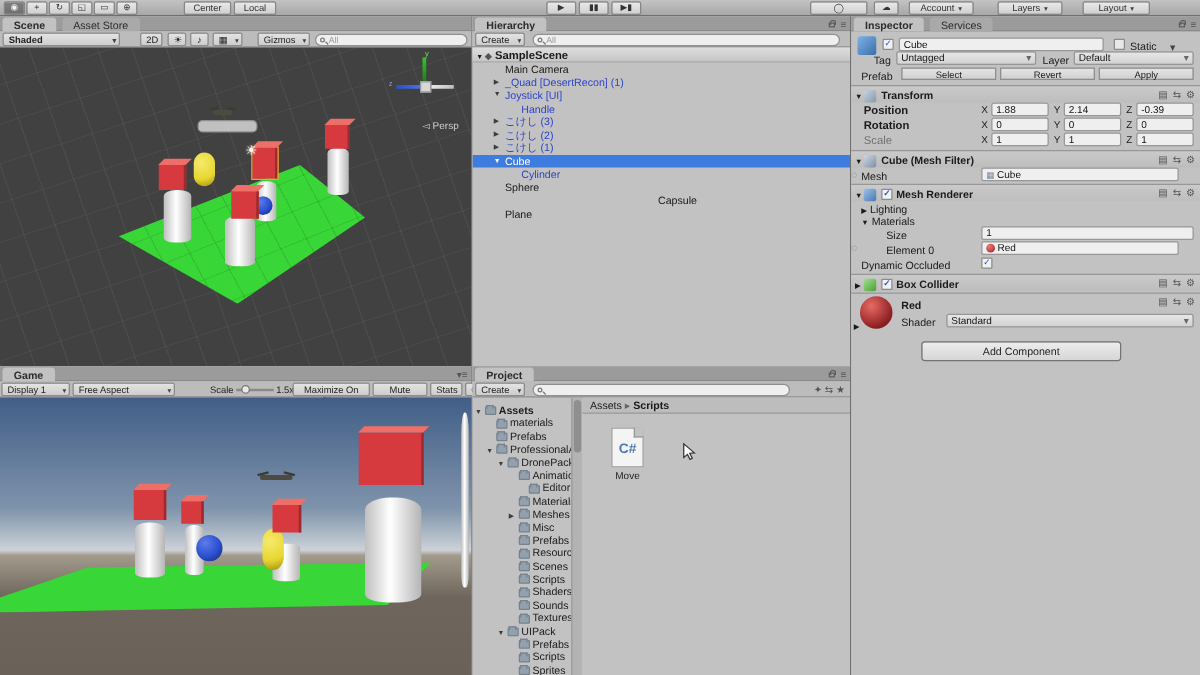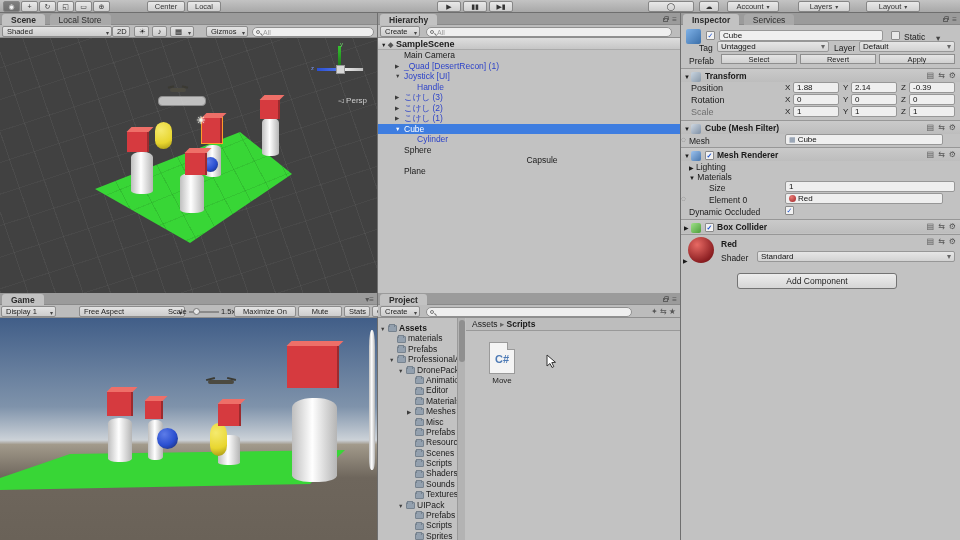--- a/index.html
+++ b/index.html
@@ -113,21 +113,21 @@
     font-size:8px; line-height:9px; padding:0 3px; color:#111; overflow:hidden; white-space:nowrap; }
   input.ifield { outline:none; }
   .ipop { background:linear-gradient(#e6e6e6,#d2d2d2); }
   .comp-header { position:absolute; left:0; right:0; height:14px; border-top:1px solid #979797;
     background:linear-gradient(#cacaca,#bdbdbd); font-weight:bold; line-height:14px; font-size:8.5px; }
   .comp-header .arr { display:inline-block; width:10px; padding-left:3px; font-size:6px; font-weight:normal; }
   .cicon { display:inline-block; width:10px; height:10px; border-radius:2px; vertical-align:middle; margin-right:4px; }
   .hicons { position:absolute; right:4px; top:0; font-weight:normal; color:#555; font-size:8px; }
   .hicons span { margin-left:4px; }
   .axisrow { position:absolute; left:0; right:0; height:12px; }
-  .axisrow .rlabel { position:absolute; left:10px; top:1px; font-weight:normal; }
+  .axisrow .rlabel { position:absolute; left:10px; top:1px; font-weight:bold; }
   .axisrow.dim .rlabel { font-weight:normal; color:#6e6e6e; }
   .axis-lbl { position:absolute; top:1px; font-size:8px; }
   .flatbtn { position:absolute; height:10px; background:linear-gradient(#e4e4e4,#d0d0d0);
     border:1px solid #8e8e8e; text-align:center; font-size:7.5px; line-height:9px; }
   #add-component { position:absolute; left:56px; top:260px; width:160px; height:16px;
     background:linear-gradient(#ededed,#d6d6d6); border:1px solid #737373; border-radius:3px;
     text-align:center; line-height:15px; font-size:8.5px; color:#222; }
   #mat-sphere { position:absolute; left:7px; top:224px; width:26px; height:26px; border-radius:50%;
     background:radial-gradient(circle at 35% 30%, #e86a64, #8c1f22 70%, #5f1315); }
   .mini-sphere { display:inline-block; width:7px; height:7px; border-radius:50%;
@@ -159,24 +159,24 @@
     <div class="toolbtn lblbtn" style="left:648px;width:46px;"><span>◯</span> <span>Collab</span><span class="caret">▾</span></div>
     <div class="toolbtn" style="left:699px;width:20px;"><span>☁</span></div>
     <div class="toolbtn lblbtn" style="left:727px;width:52px;"><span>Account</span><span class="caret">▾</span></div>
     <div class="toolbtn lblbtn" style="left:798px;width:52px;"><span>Layers</span><span class="caret">▾</span></div>
     <div class="toolbtn lblbtn" style="left:866px;width:54px;"><span>Layout</span><span class="caret">▾</span></div>
   </div>
 
   <div id="scene-panel" class="panel">
     <div class="tabbar">
       <span class="tab active">Scene</span>
-      <span class="tab">Local Store</span>
+      <span class="tab">Asset Store</span>
     </div>
     <div class="minibar">
-      <div class="dropdown" style="left:2px;width:110px;"><span>Shaded</span><span class="caret">▾</span></div>
+      <div class="dropdown" style="left:2px;width:94px;font-weight:bold;"><span>Shaded</span><span class="caret">▾</span></div>
       <div class="dropdown" style="left:112px;width:18px;text-align:center;"><span>2D</span></div>
       <div class="dropdown" style="left:134px;width:15px;text-align:center;"><span>☀</span></div>
       <div class="dropdown" style="left:152px;width:15px;text-align:center;"><span>♪</span></div>
       <div class="dropdown" style="left:170px;width:24px;"><span>▦</span><span class="caret">▾</span></div>
       <div class="dropdown" style="left:206px;width:42px;"><span>Gizmos</span><span class="caret">▾</span></div>
       <div class="searchpill" style="left:252px;width:122px;">
           <span class="mag"></span>
           <span class="searchtxt">All</span>
         </div>
     </div>
@@ -208,21 +208,21 @@
     </div>
   </div>
 
   <div id="game-panel" class="panel">
     <div class="tabbar">
       <span class="tab active">Game</span>
       <span class="corner-icons"><span>▾</span><span>≡</span></span>
     </div>
     <div class="minibar">
       <div class="dropdown" style="left:1px;width:55px;"><span>Display 1</span><span class="caret">▾</span></div>
-      <div class="dropdown" style="left:58px;width:106px;margin-left:21px;"><span>Free Aspect</span><span class="caret">▾</span></div>
+      <div class="dropdown" style="left:58px;width:82px;"><span>Free Aspect</span><span class="caret">▾</span></div>
       <div style="position:absolute;left:168px;top:2px;font-size:7.5px;color:#222;">
         <span>Scale</span>
         <span style="display:inline-block;width:30px;height:2px;background:#8a8a8a;vertical-align:middle;position:relative;"><span style="position:absolute;left:4px;top:-3px;width:7px;height:7px;border-radius:50%;background:#e8e8e8;border:1px solid #777;"></span></span>
         <span>1.5x</span>
       </div>
       <div id="game-buttons">
           <div class="dropdown" style="left: 234px; width: 62px; text-align: center;">Maximize On Play</div>
           <div class="dropdown" style="left: 298px; width: 44px; text-align: center;">Mute Audio</div>
           <div class="dropdown" style="left: 344px; width: 26px; text-align: center;">Stats</div>
           <div class="dropdown" style="left: 372px; width: 20px; text-align: center;">Giz</div>
@@ -288,21 +288,21 @@
         </div>
       <span style="position:absolute;right:4px;top:2px;color:#555;font-size:8px;"><span>✦</span> <span>⇆</span> <span>★</span></span>
     </div>
     <div id="project-tree">
         <div class="prow" style="padding-left: 2px;"><span class="arr">▼</span><span class="folder"></span><span style="font-weight: bold;">Assets</span></div>
         <div class="prow" style="padding-left: 11px;"><span class="arr"></span><span class="folder"></span><span>materials</span></div>
         <div class="prow" style="padding-left: 11px;"><span class="arr"></span><span class="folder"></span><span>Prefabs</span></div>
         <div class="prow" style="padding-left: 11px;"><span class="arr">▼</span><span class="folder"></span><span>ProfessionalA</span></div>
         <div class="prow" style="padding-left: 20px;"><span class="arr">▼</span><span class="folder"></span><span>DronePack</span></div>
         <div class="prow" style="padding-left: 29px;"><span class="arr"></span><span class="folder"></span><span>Animatio</span></div>
-        <div class="prow" style="padding-left: 29px;"><span class="arr"></span><span class="folder"></span><span>Editor</span></div>
+        <div class="prow" style="padding-left: 37px;"><span class="arr"></span><span class="folder"></span><span>Editor</span></div>
         <div class="prow" style="padding-left: 29px;"><span class="arr"></span><span class="folder"></span><span>Materials</span></div>
         <div class="prow" style="padding-left: 29px;"><span class="arr">▶</span><span class="folder"></span><span>Meshes</span></div>
         <div class="prow" style="padding-left: 29px;"><span class="arr"></span><span class="folder"></span><span>Misc</span></div>
         <div class="prow" style="padding-left: 29px;"><span class="arr"></span><span class="folder"></span><span>Prefabs</span></div>
         <div class="prow" style="padding-left: 29px;"><span class="arr"></span><span class="folder"></span><span>Resourc</span></div>
         <div class="prow" style="padding-left: 29px;"><span class="arr"></span><span class="folder"></span><span>Scenes</span></div>
         <div class="prow" style="padding-left: 29px;"><span class="arr"></span><span class="folder"></span><span>Scripts</span></div>
         <div class="prow" style="padding-left: 29px;"><span class="arr"></span><span class="folder"></span><span>Shaders</span></div>
         <div class="prow" style="padding-left: 29px;"><span class="arr"></span><span class="folder"></span><span>Sounds</span></div>
         <div class="prow" style="padding-left: 29px;"><span class="arr"></span><span class="folder"></span><span>Textures</span></div>

